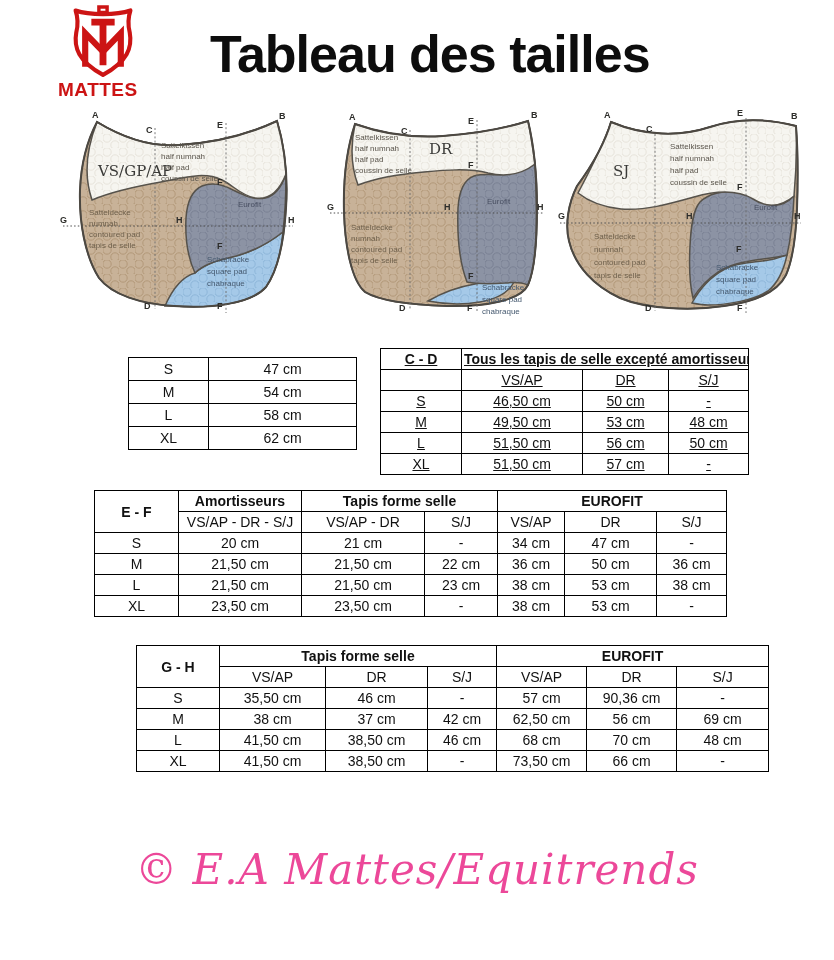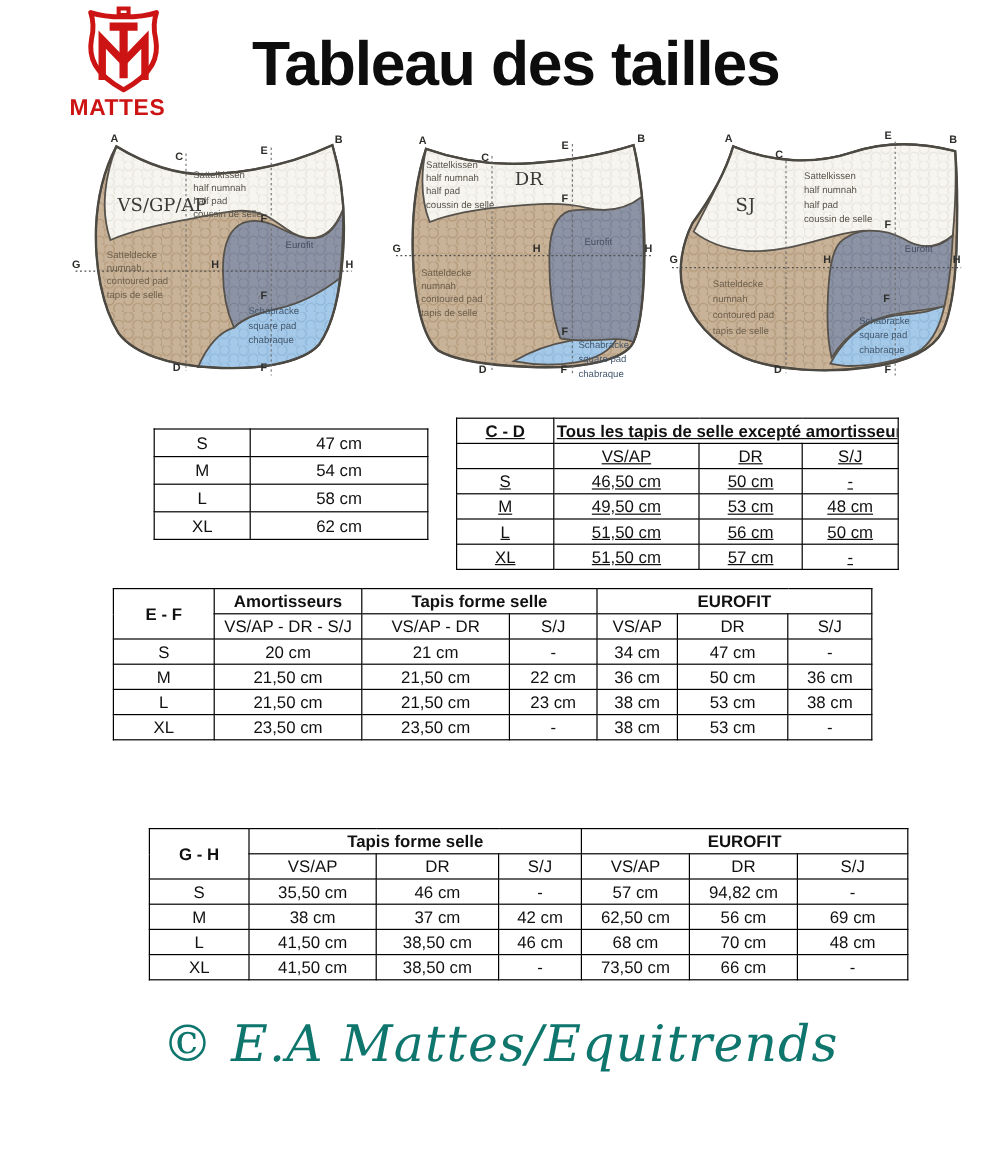--- a/index.html
+++ b/index.html
@@ -23,25 +23,25 @@
   .sizes-table{position:absolute;border-collapse:collapse;table-layout:fixed;background:#fff;}
   .sizes-table th,.sizes-table td{
     border:1px solid #000;font-size:14px;text-align:center;vertical-align:middle;
     padding:0 2px;height:20px;line-height:20px;white-space:nowrap;overflow:hidden;font-weight:normal;
   }
   .sizes-table th{font-weight:bold;}
   #table-ab{left:128px;top:357px;width:228px;}
   #table-ab th,#table-ab td{height:22px;line-height:22px;}
   #table-cd{left:380px;top:348px;width:368px;text-decoration:underline;}
   #table-ef{left:94px;top:490px;width:632px;}
-  #table-gh{left:124px;top:645px;width:632px;margin-top:45px;}
+  #table-gh{left:136px;top:645px;width:632px;}
   
   .watermark{
     position:absolute;left:0;top:845px;width:834px;text-align:center;
-    font-family:"DejaVu Serif",serif;font-style:italic;font-size:42px;color:#0f766e;
+    font-family:"DejaVu Serif",serif;font-style:italic;font-size:42px;color:#ec4899;
     letter-spacing:1px;
   }
 </style>
 </head>
 <body>
 
 <div class="logo">
   <svg width="90" height="74" viewBox="0 0 100 108">
     <path d="M44,3 h12 v8 h-12 Z" fill="none" stroke="#cc1414" stroke-width="5"></path>
     <path d="M10,8 C30,15 70,15 90,8 C86,20 86,28 89,40 C93,62 86,82 50,102 C14,82 7,62 11,40 C14,28 14,20 10,8 Z" fill="#ffffff" stroke="#cc1414" stroke-width="6" stroke-linejoin="round"></path>
@@ -358,21 +358,21 @@
       <td>VS/AP</td>
       <td>DR</td>
       <td>S/J</td>
     </tr>
     <tr>
       <td>S</td>
       <td>35,50 cm</td>
       <td>46 cm</td>
       <td>-</td>
       <td>57 cm</td>
-      <td>94,82 cm</td>
+      <td>90,36 cm</td>
       <td>-</td>
     </tr>
     <tr>
       <td>M</td>
       <td>38 cm</td>
       <td>37 cm</td>
       <td>42 cm</td>
       <td>62,50 cm</td>
       <td>56 cm</td>
       <td>69 cm</td>

